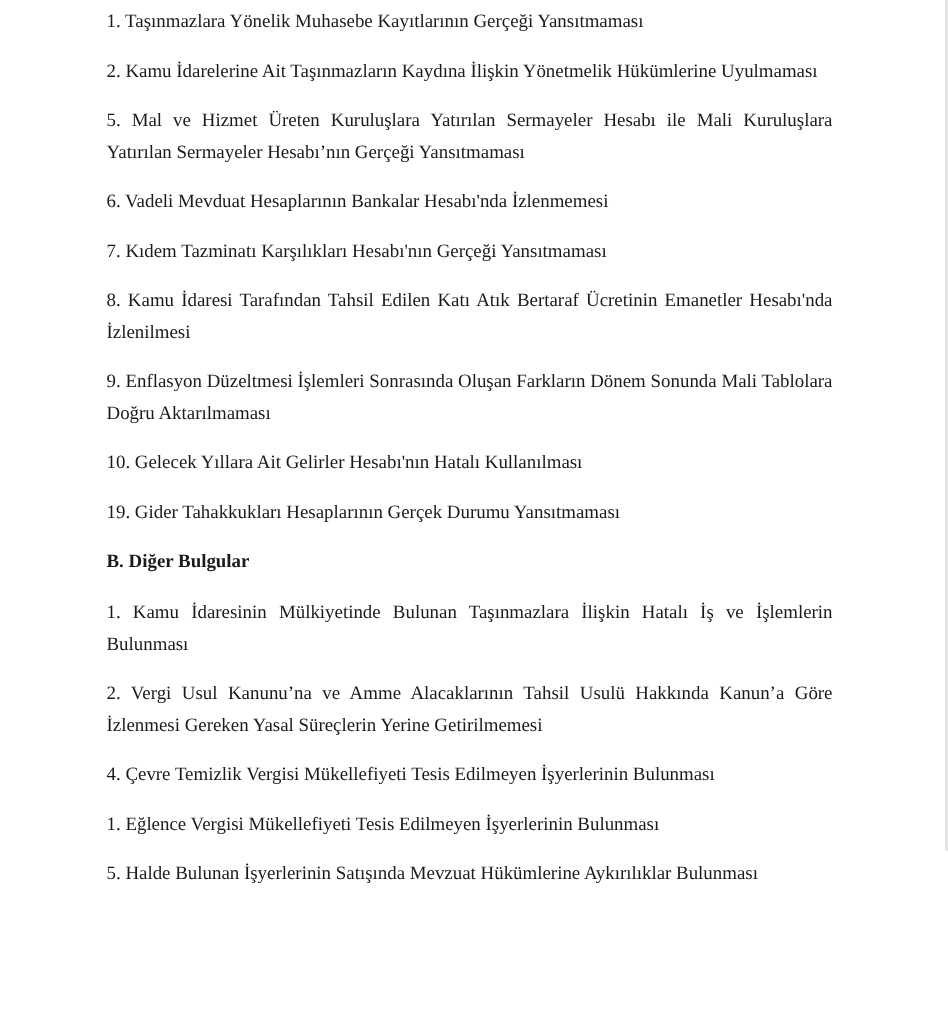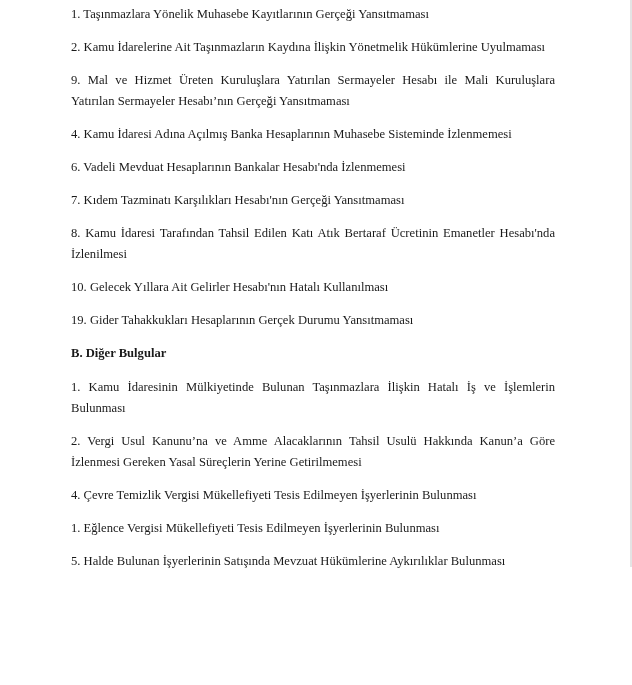--- a/index.html
+++ b/index.html
@@ -48,25 +48,25 @@
   </style>
 </head>
 <body>
 
 <div class="page">
   <div class="content">
 
     <div class="section-list">
       <p class="para">1. Taşınmazlara Yönelik Muhasebe Kayıtlarının Gerçeği Yansıtmaması</p>
       <p class="para">2. Kamu İdarelerine Ait Taşınmazların Kaydına İlişkin Yönetmelik Hükümlerine Uyulmaması</p>
-      <p class="para">9. Mal ve Hizmet Üreten Kuruluşlara Yatırılan Sermayeler Hesabı ile Mali Kuruluşlara Yatırılan Sermayeler Hesabı’nın Gerçeği Yansıtmaması</p>
-      <p class="para">4. Kamu İdaresi Adına Açılmış Banka Hesaplarının Muhasebe Sisteminde İzlenmemesi</p>
+      <p class="para">5. Mal ve Hizmet Üreten Kuruluşlara Yatırılan Sermayeler Hesabı ile Mali Kuruluşlara Yatırılan Sermayeler Hesabı’nın Gerçeği Yansıtmaması</p>
       <p class="para">6. Vadeli Mevduat Hesaplarının Bankalar Hesabı'nda İzlenmemesi</p>
       <p class="para">7. Kıdem Tazminatı Karşılıkları Hesabı'nın Gerçeği Yansıtmaması</p>
       <p class="para">8. Kamu İdaresi Tarafından Tahsil Edilen Katı Atık Bertaraf Ücretinin Emanetler Hesabı'nda İzlenilmesi</p>
+      <p class="para">9. Enflasyon Düzeltmesi İşlemleri Sonrasında Oluşan Farkların Dönem Sonunda Mali Tablolara Doğru Aktarılmaması</p>
       <p class="para">10. Gelecek Yıllara Ait Gelirler Hesabı'nın Hatalı Kullanılması</p>
       <p class="para">19. Gider Tahakkukları Hesaplarının Gerçek Durumu Yansıtmaması</p>
     </div>
 
     <p class="para heading">B. Diğer Bulgular</p>
 
     <div class="section-list">
       <p class="para">1. Kamu İdaresinin Mülkiyetinde Bulunan Taşınmazlara İlişkin Hatalı İş ve İşlemlerin Bulunması</p>
       <p class="para">2. Vergi Usul Kanunu’na ve Amme Alacaklarının Tahsil Usulü Hakkında Kanun’a Göre İzlenmesi Gereken Yasal Süreçlerin Yerine Getirilmemesi</p>
       <p class="para">4. Çevre Temizlik Vergisi Mükellefiyeti Tesis Edilmeyen İşyerlerinin Bulunması</p>

